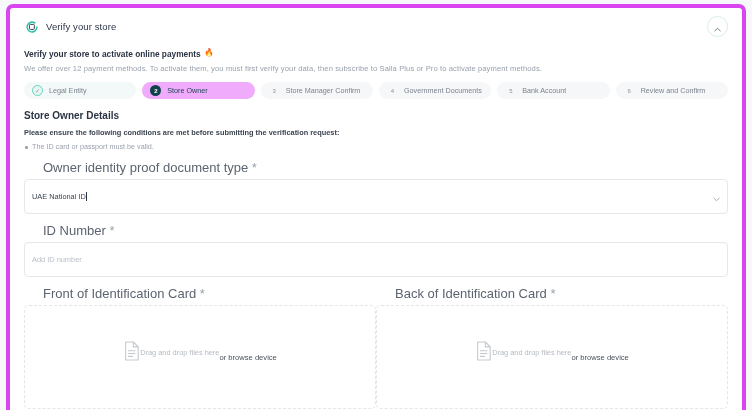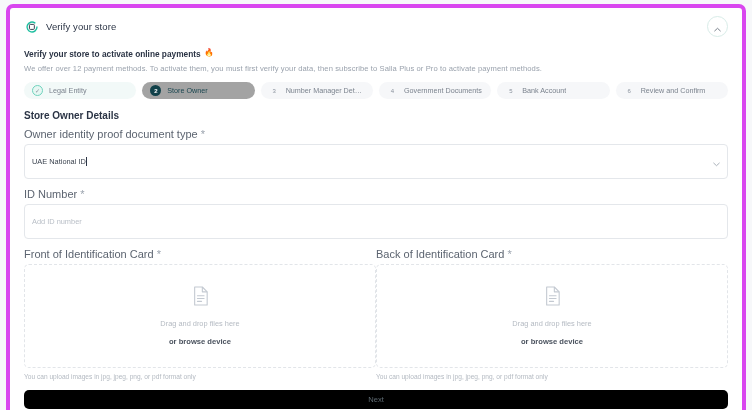--- a/index.html
+++ b/index.html
@@ -96,21 +96,21 @@
     border-radius: 9px;
     display: flex;
     align-items: center;
     padding: 0 8px;
     gap: 6px;
     background: #f6f7f9;
     cursor: pointer;
     min-width: 0;
   }
   .step.done { background: #f2f9f8; }
-  .step.active { background: #a3a3a3; }
+  .step.active { background: #f0abfc; }
   .step-marker {
     width: 11px; height: 11px;
     border-radius: 50%;
     display: flex;
     align-items: center;
     justify-content: center;
     font-size: 6px;
     flex: 0 0 auto;
     color: #8a929d;
   }
@@ -165,24 +165,25 @@
     position: absolute;
     left: 1px; top: 4px;
     width: 2.5px; height: 2.5px;
     background: #9aa2ad;
     border-radius: 50%;
   }
 
   
   .field { margin-bottom: 9px; }
   .field-label {
-    font-size: 11px;
+    font-size: 13px;
     color: #5c6470;
     margin-bottom: 4px;
     display: block;
+    margin-left: 19px;
   }
   .req { color: #9aa2ad; }
   .control {
     width: 100%;
     height: 35px;
     border: 1px solid #e4e7eb;
     border-radius: 4px;
     background: #ffffff;
     display: flex;
     align-items: center;
@@ -218,35 +219,35 @@
     display: flex;
     margin-top: 2px;
   }
   .upload-col { flex: 1 1 0; min-width: 0; }
   .upload-box {
     border: 1px dashed #e2e5e9;
     border-radius: 5px;
     height: 104px;
     background: #ffffff;
     display: flex;
-    flex-direction: column;
+    flex-direction: row;
     align-items: center;
     justify-content: center;
     cursor: pointer;
   }
   .upload-icon { margin-bottom: 9px; }
   .upload-hint {
     font-size: 7.4px;
     color: #b4bac2;
     margin-bottom: 9px;
   }
   .upload-browse {
     font-size: 7.6px;
     color: #4a525e;
-    font-weight: bold;
+    font-weight: normal;
     cursor: pointer;
   }
   .upload-note {
     font-size: 6.6px;
     color: #b4bac2;
     margin-top: 5px;
   }
 
   
   .footer {
@@ -302,38 +303,42 @@
       <div class="step done">
         <span class="step-marker">✓</span>
         <span class="step-label">Legal Entity</span>
       </div>
       <div class="step active">
         <span class="step-marker">2</span>
         <span class="step-label">Store Owner</span>
       </div>
       <div class="step">
         <span class="step-marker">3</span>
-        <span class="step-label">Number Manager Details</span>
+        <span class="step-label">Store Manager Confirm</span>
       </div>
       <div class="step">
         <span class="step-marker">4</span>
         <span class="step-label">Government Documents</span>
       </div>
       <div class="step">
         <span class="step-marker">5</span>
         <span class="step-label">Bank Account</span>
       </div>
       <div class="step">
         <span class="step-marker">6</span>
         <span class="step-label">Review and Confirm</span>
       </div>
     </div>
 
     <div class="section">
       <div class="section-title">Store Owner Details</div>
+      <div class="conditions-lead">Please ensure the following conditions are met before submitting the verification request:</div>
+      <ul class="conditions-list">
+        <li>The ID card or passport must be valid.</li>
+      </ul>
 
       <div class="field">
         <label class="field-label">
           <span>Owner identity proof document type</span>
           <span class="req">*</span>
         </label>
         <div class="control">
           <span class="control-value">UAE National ID</span>
             <span class="caret"></span>
           <span class="chev-down">

